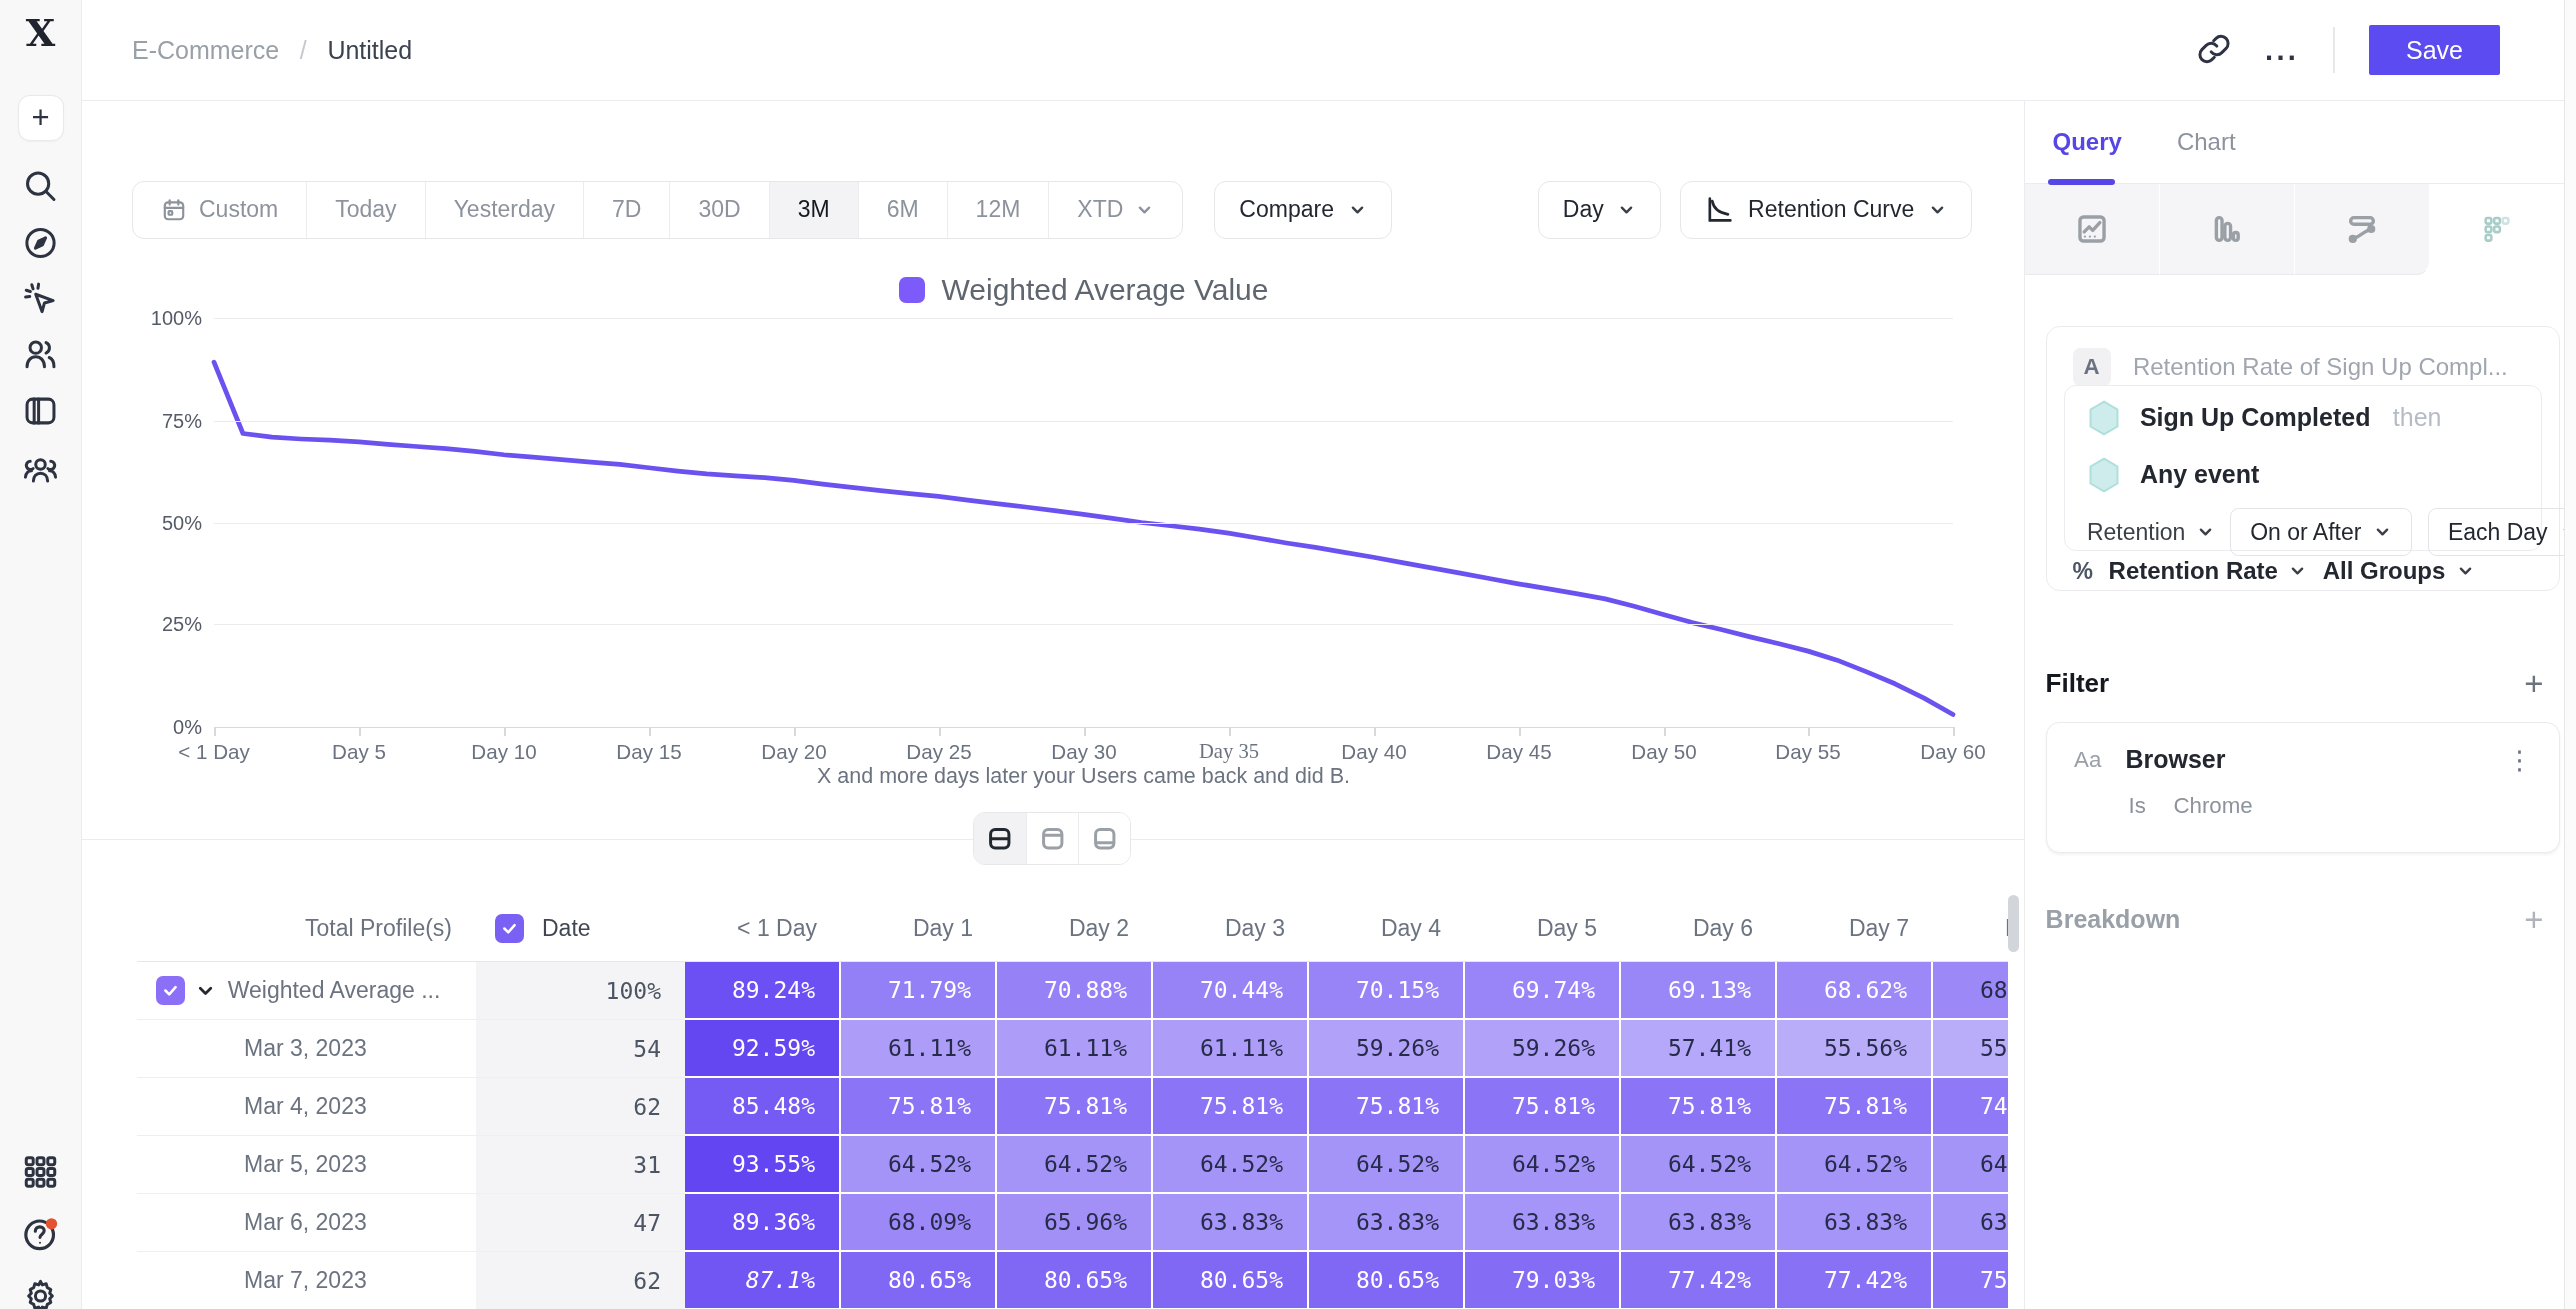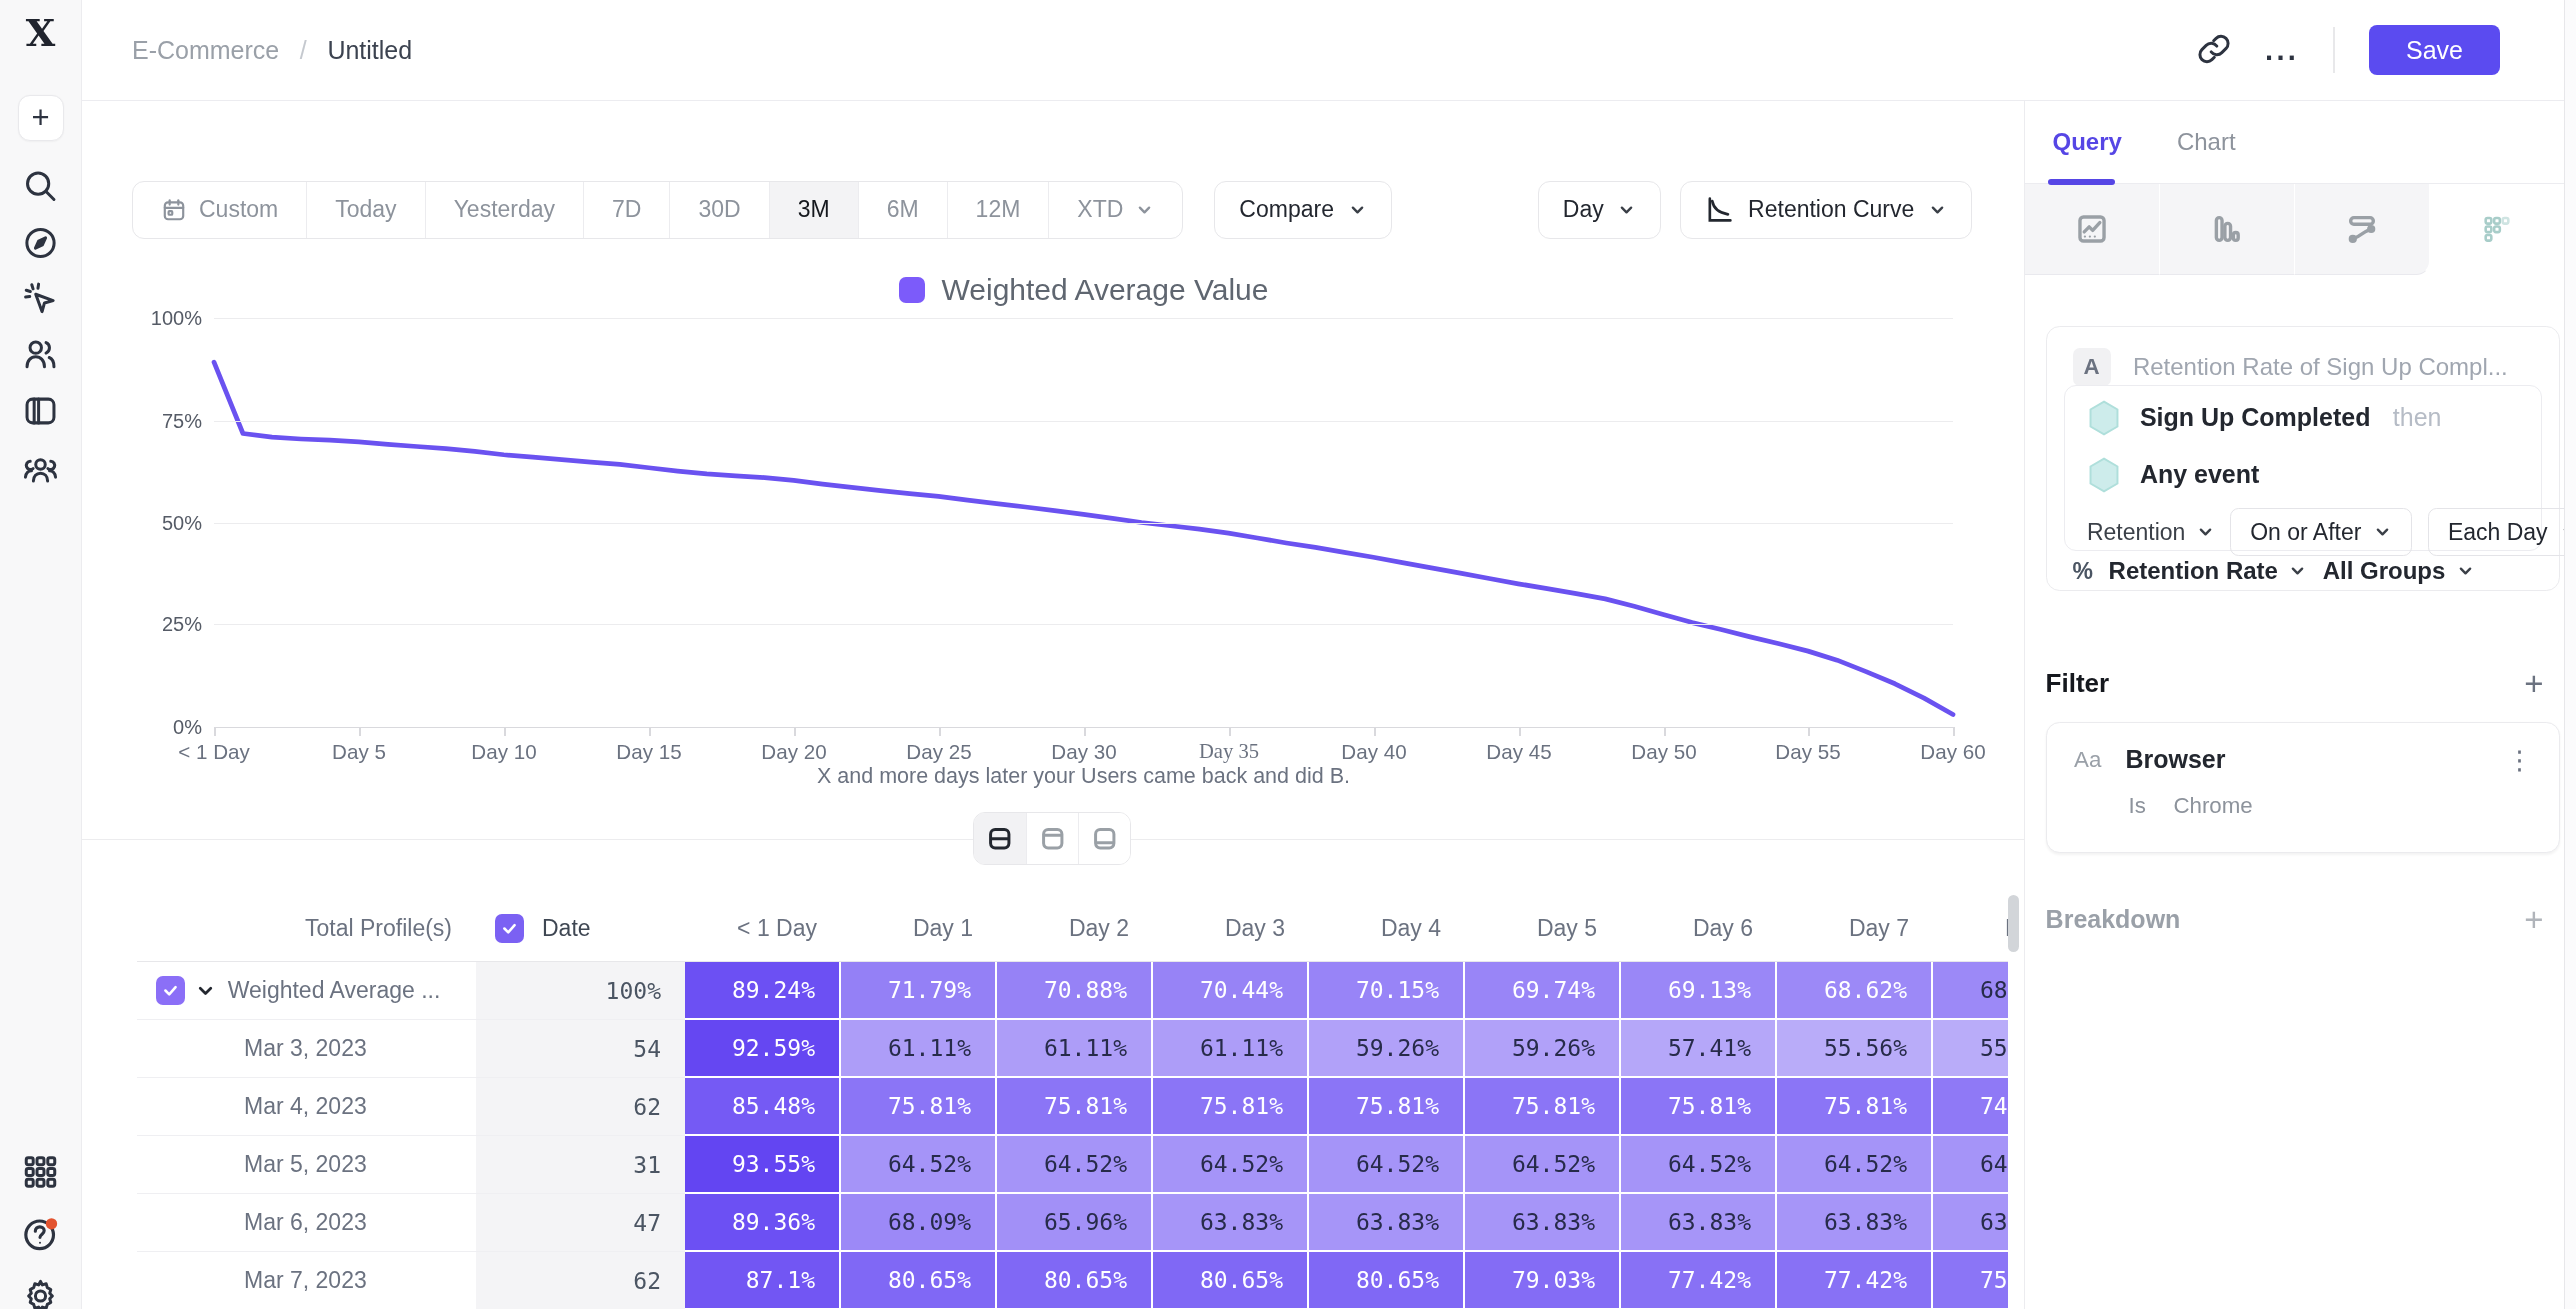--- a/index.html
+++ b/index.html
@@ -18,21 +18,21 @@
 
   
   #topbar { position:absolute; left:82px; right:0; top:0; height:101px; background:#fff;
     border-bottom:0.9px solid #ececf0; display:flex; align-items:center; z-index:4; }
   #breadcrumb { margin-left:50px; font-size:25px; display:flex; gap:20.6px; align-items:center; }
   .crumb-root { color:#9aa0a8; } .crumb-sep { color:#c5c9cf; } .crumb-leaf { color:#3c4350; }
   #topbar-actions { margin-left:auto; margin-right:76px; display:flex; align-items:center; gap:34px; }
   .icon-btn svg { stroke:#2d3340; fill:none; stroke-width:2.1; stroke-linecap:round; stroke-linejoin:round; }
   .dots { font-size:29px; letter-spacing:3.4px; color:#2d3340; font-weight:bold; line-height:17px; }
   .vdiv { width:1.7px; height:46px; background:#e8e8ea; }
-  #save-btn { width:131px; height:50px; background:#5b4bf0; color:#fff; border:none; border-radius:8px;
+  #save-btn { width:131px; height:50px; background:#5b4bf0; color:#fff; border:none; border-radius:2px;
     font-size:25px; font-family:inherit; cursor:pointer; }
 
   
   #main { position:absolute; left:82px; top:101px; width:1942px; height:1208px; background:#fff; overflow:hidden; }
 
   
   #toolbar { position:absolute; left:0; top:74px; width:100%; height:69px; display:flex;
     align-items:center; padding:0 52px 0 50px; }
   .seg { display:flex; border:0.9px solid #e7e7ea; border-radius:12px; background:#fff; height:58px; overflow:hidden; }
   .seg-item { display:flex; align-items:center; gap:12px; padding:0 28px; font-size:23px; color:#8d939c;
@@ -448,21 +448,21 @@
         <div class="cell c-day" style="background: rgba(84, 51, 241, 0.518); color: rgb(39, 43, 74);">63.83%</div>
         <div class="cell c-day" style="background: rgba(84, 51, 241, 0.518); color: rgb(39, 43, 74);">63.83%</div>
         <div class="cell c-day" style="background: rgba(84, 51, 241, 0.518); color: rgb(39, 43, 74);">63.83%</div>
         <div class="cell c-day" style="background: rgba(84, 51, 241, 0.518); color: rgb(39, 43, 74);">63.83%</div>
       </div>
       <div class="trow body">
         <div class="cell c-date">
           <span style="margin-left:88px">Mar 7, 2023</span>
         </div>
         <div class="cell c-total">62</div>
-        <div class="cell c-day" style="background: rgba(84, 51, 241, 0.827); color: rgb(255, 255, 255);">87.1%</div>
+        <div class="cell c-day" style="background: rgba(84, 51, 241, 0.827); color: rgb(255, 255, 255); font-style: italic;">87.1%</div>
         <div class="cell c-day" style="background: rgba(84, 51, 241, 0.74); color: rgb(255, 255, 255);">80.65%</div>
         <div class="cell c-day" style="background: rgba(84, 51, 241, 0.74); color: rgb(255, 255, 255);">80.65%</div>
         <div class="cell c-day" style="background: rgba(84, 51, 241, 0.74); color: rgb(255, 255, 255);">80.65%</div>
         <div class="cell c-day" style="background: rgba(84, 51, 241, 0.74); color: rgb(255, 255, 255);">80.65%</div>
         <div class="cell c-day" style="background: rgba(84, 51, 241, 0.72); color: rgb(255, 255, 255);">79.03%</div>
         <div class="cell c-day" style="background: rgba(84, 51, 241, 0.698); color: rgb(255, 255, 255);">77.42%</div>
         <div class="cell c-day" style="background: rgba(84, 51, 241, 0.698); color: rgb(255, 255, 255);">77.42%</div>
         <div class="cell c-day" style="background: rgba(84, 51, 241, 0.68); color: rgb(255, 255, 255);">75.81%</div>
       </div>
     </div>

